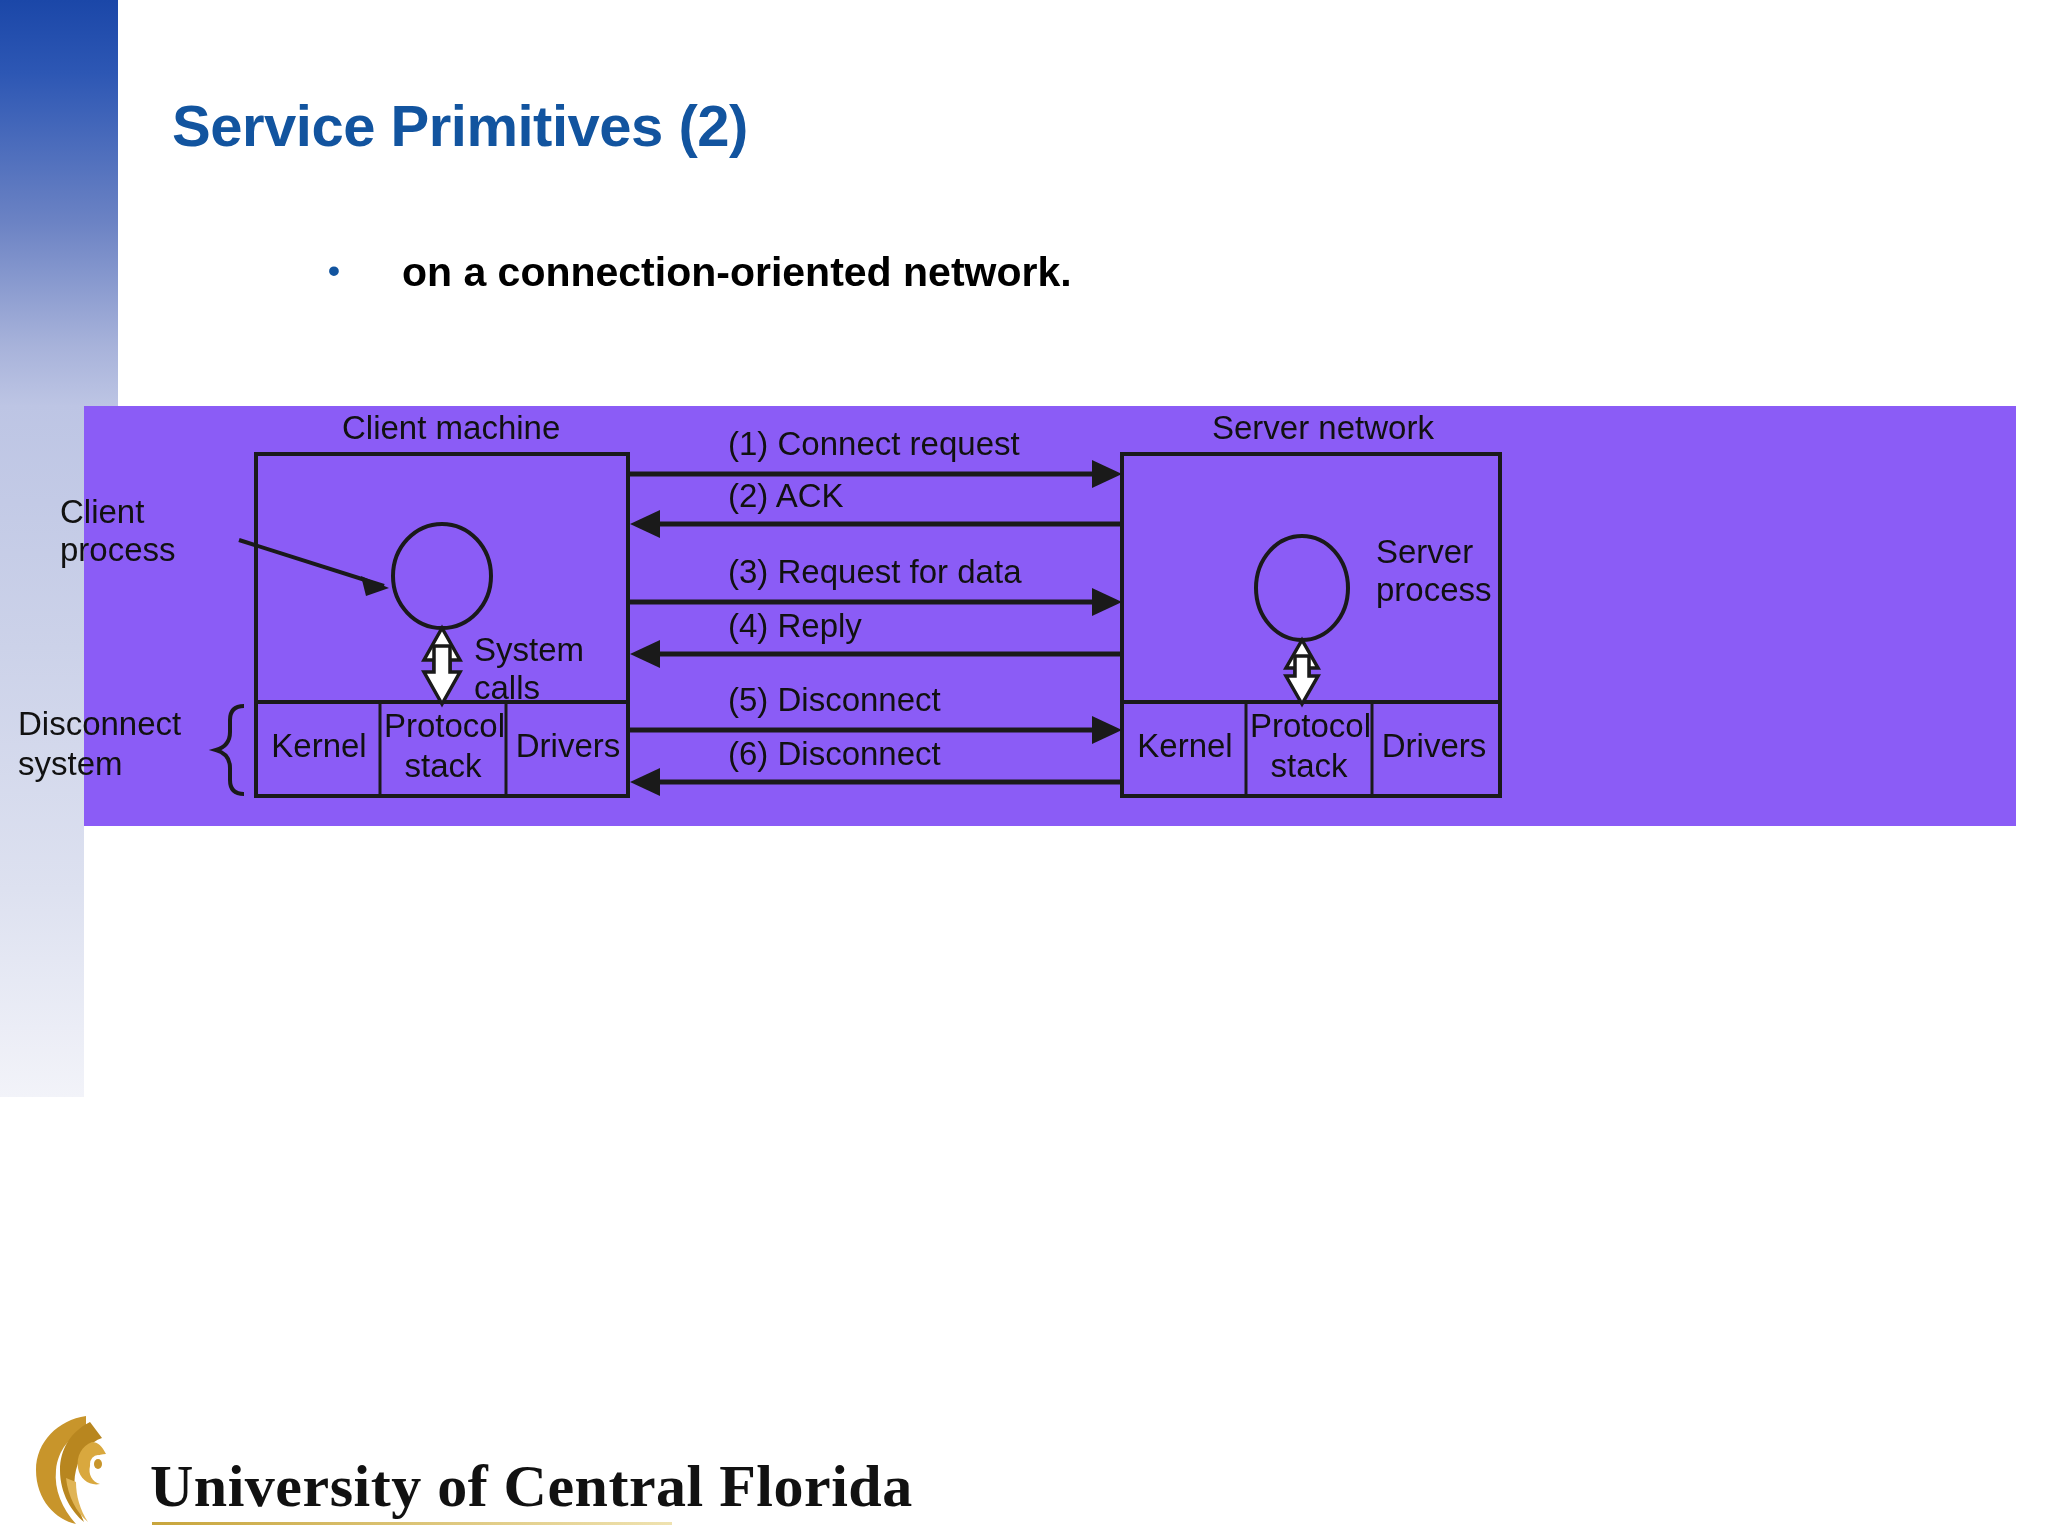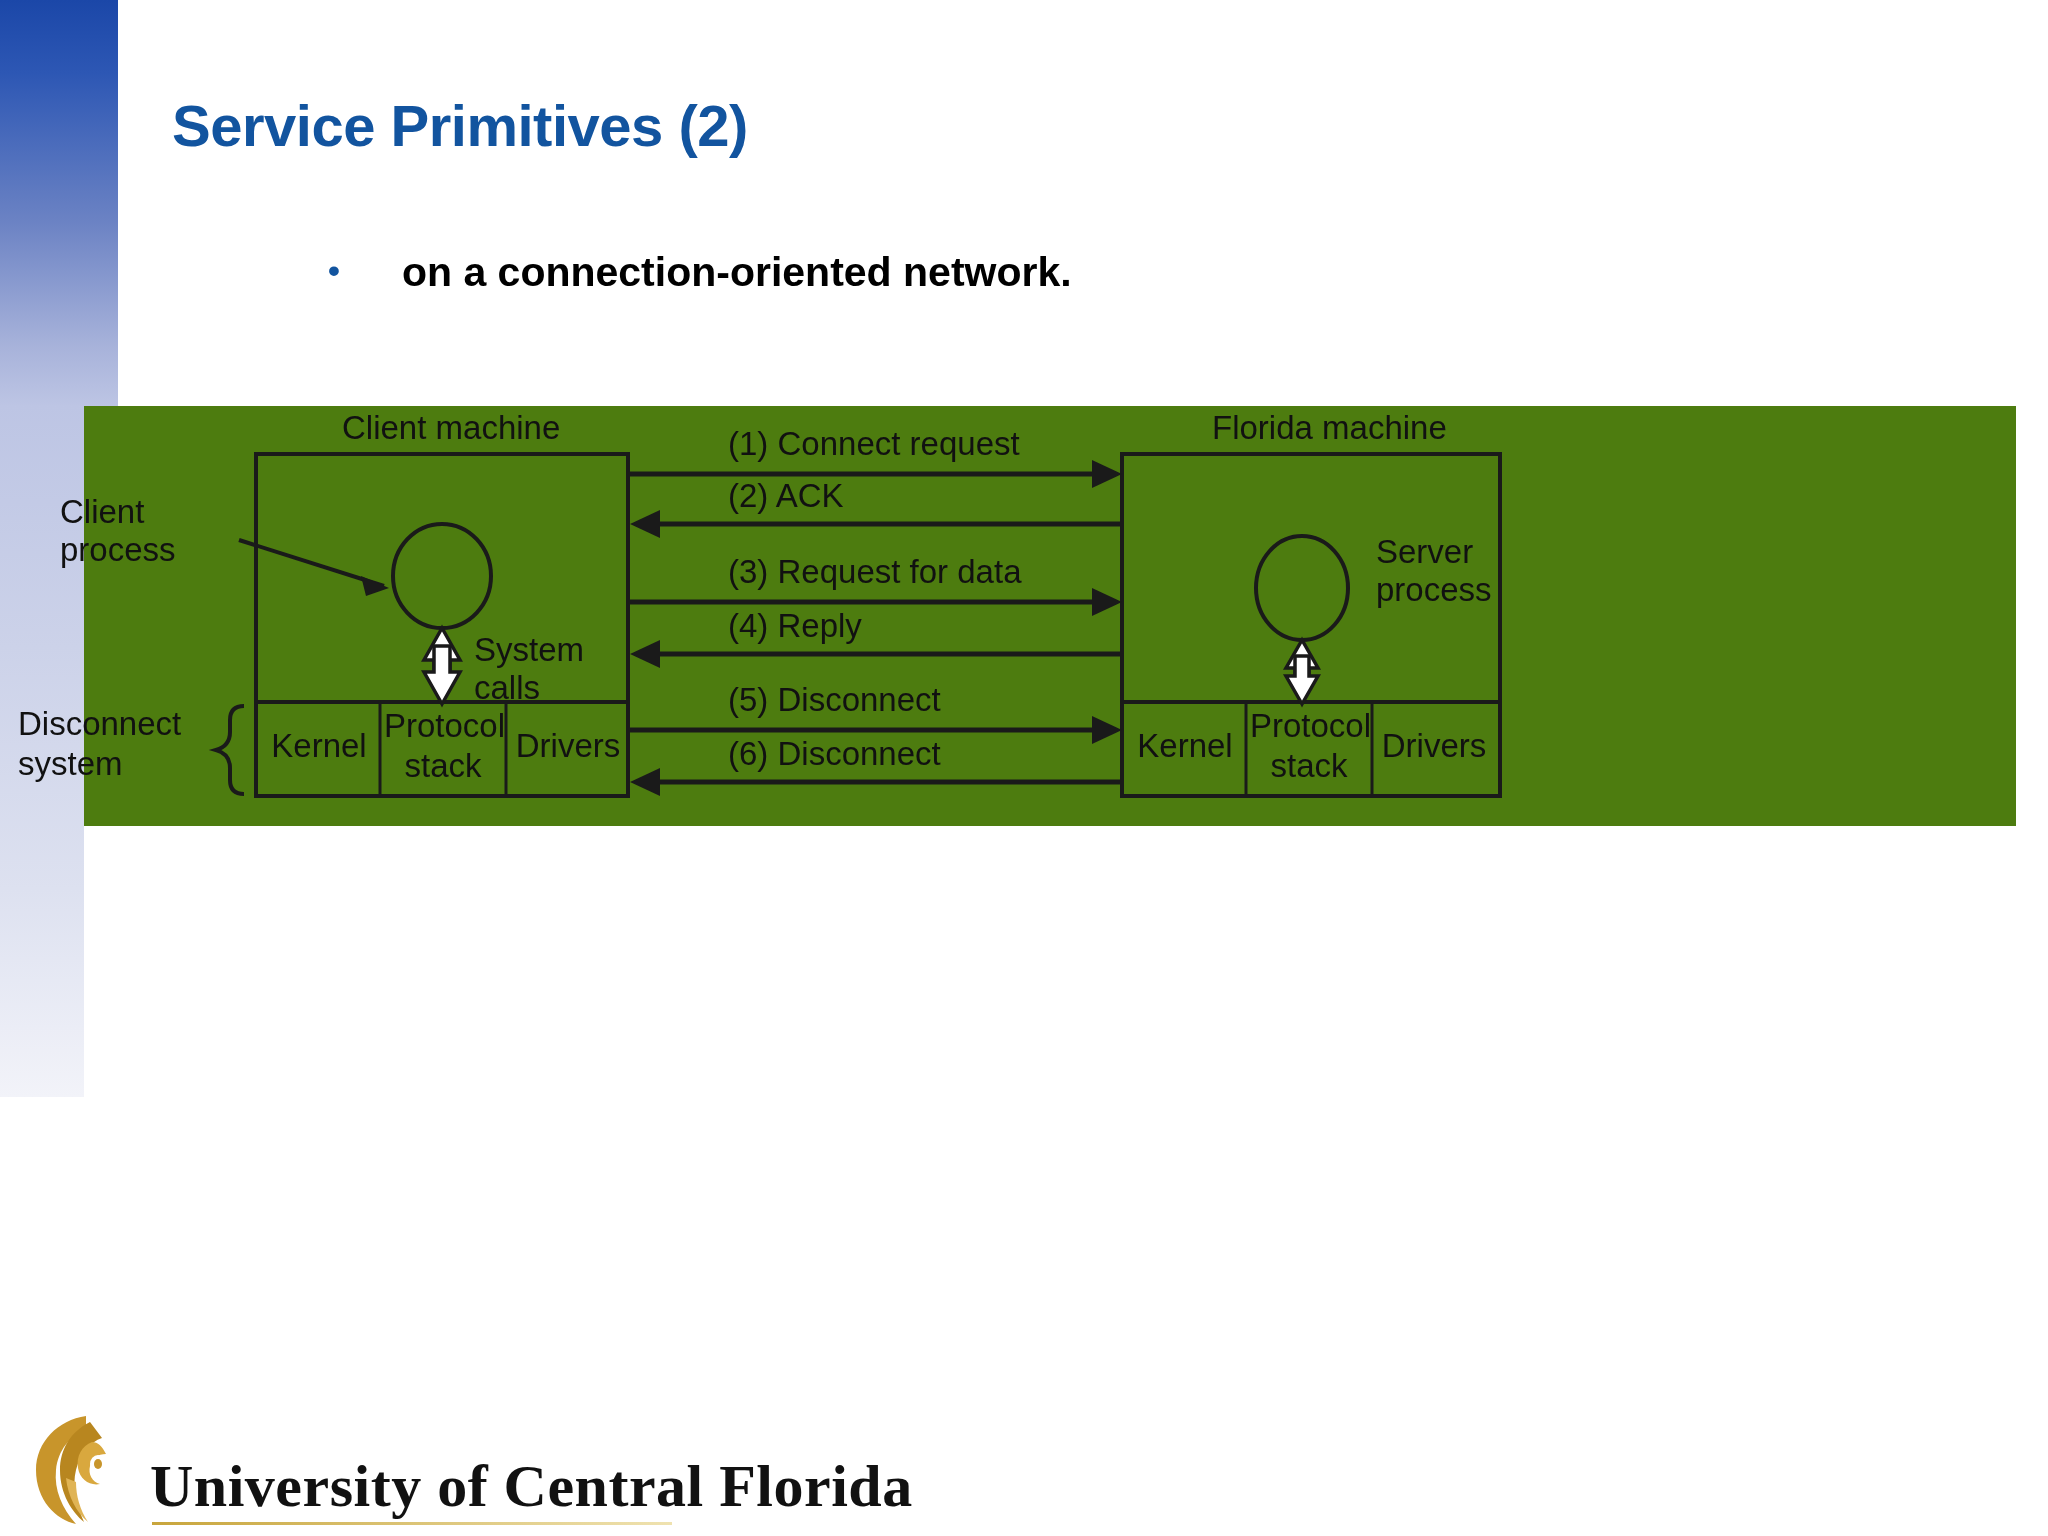--- a/index.html
+++ b/index.html
@@ -62,21 +62,21 @@
     flex: 0 0 auto;
   }
   .bullet-text-wrap { flex: 1 1 auto; }
   .bullet-line2 { display: block; margin-left: 44px; }
 
   
   #figure {
     position: absolute;
     left: 84px; top: 406px;
     width: 1932px; height: 420px;
-    background: #4d7c0f;
+    background: #8b5cf6;
   }
   #figure-canvas {
     position: absolute;
     left: 0; top: 0;
     width: 1932px; height: 420px;
   }
   .fig-label {
     position: absolute;
     font-family: "Liberation Sans", sans-serif;
     color: #111111;
@@ -194,21 +194,21 @@
   <div class="fig-label" style="left:390px; top:264px;">calls</div>
 
   <div class="fig-label rt" style="left:-66px; top:300px; width:212px;">Disconnect</div>
   <div class="fig-label rt" style="left:-66px; top:340px; width:212px;">system</div>
 
   <div class="fig-label ctr" style="left:178px; top:322px; width:114px;">Kernel</div>
   <div class="fig-label ctr" style="left:300px; top:302px; width:118px;">Protocol</div>
   <div class="fig-label ctr" style="left:300px; top:342px; width:118px;">stack</div>
   <div class="fig-label ctr" style="left:426px; top:322px; width:116px;">Drivers</div>
 
-  <div class="fig-label" style="left:1128px; top:4px;">Florida machine</div>
+  <div class="fig-label" style="left:1128px; top:4px;">Server network</div>
   <div class="fig-label" style="left:1292px; top:128px;">Server</div>
   <div class="fig-label" style="left:1292px; top:166px;">process</div>
 
   <div class="fig-label ctr" style="left:1044px; top:322px; width:114px;">Kernel</div>
   <div class="fig-label ctr" style="left:1166px; top:302px; width:118px;">Protocol</div>
   <div class="fig-label ctr" style="left:1166px; top:342px; width:118px;">stack</div>
   <div class="fig-label ctr" style="left:1292px; top:322px; width:116px;">Drivers</div>
 
   <div class="fig-label" style="left:644px; top:20px;">(1) Connect request</div>
   <div class="fig-label" style="left:644px; top:72px;">(2) ACK</div>

